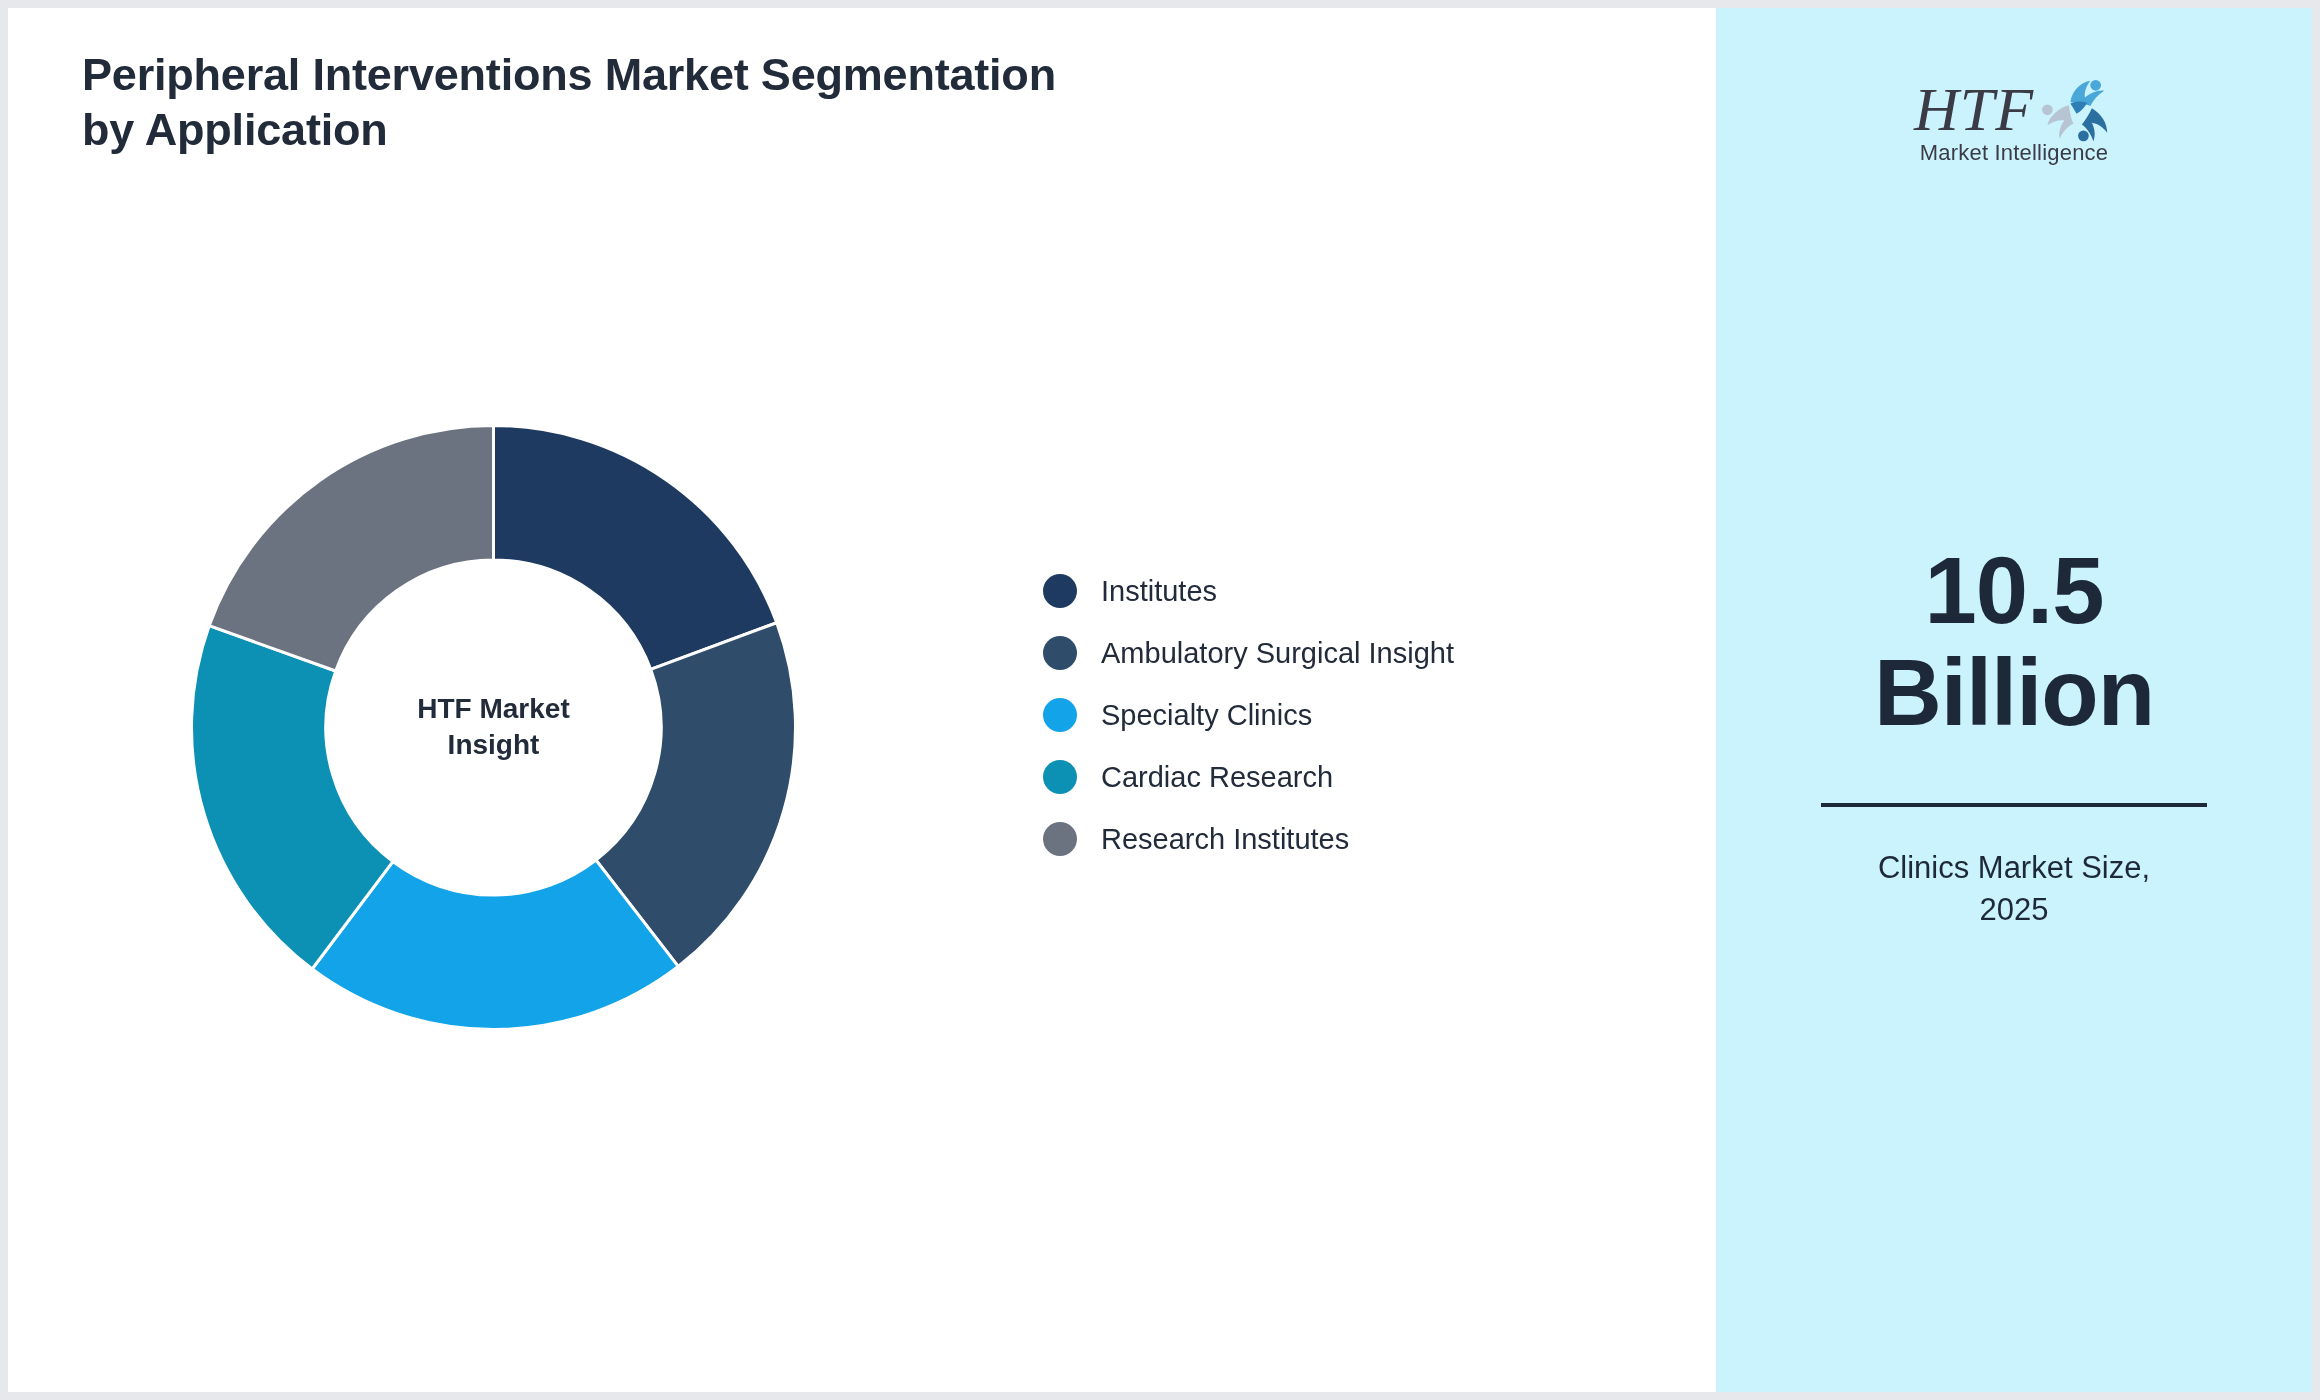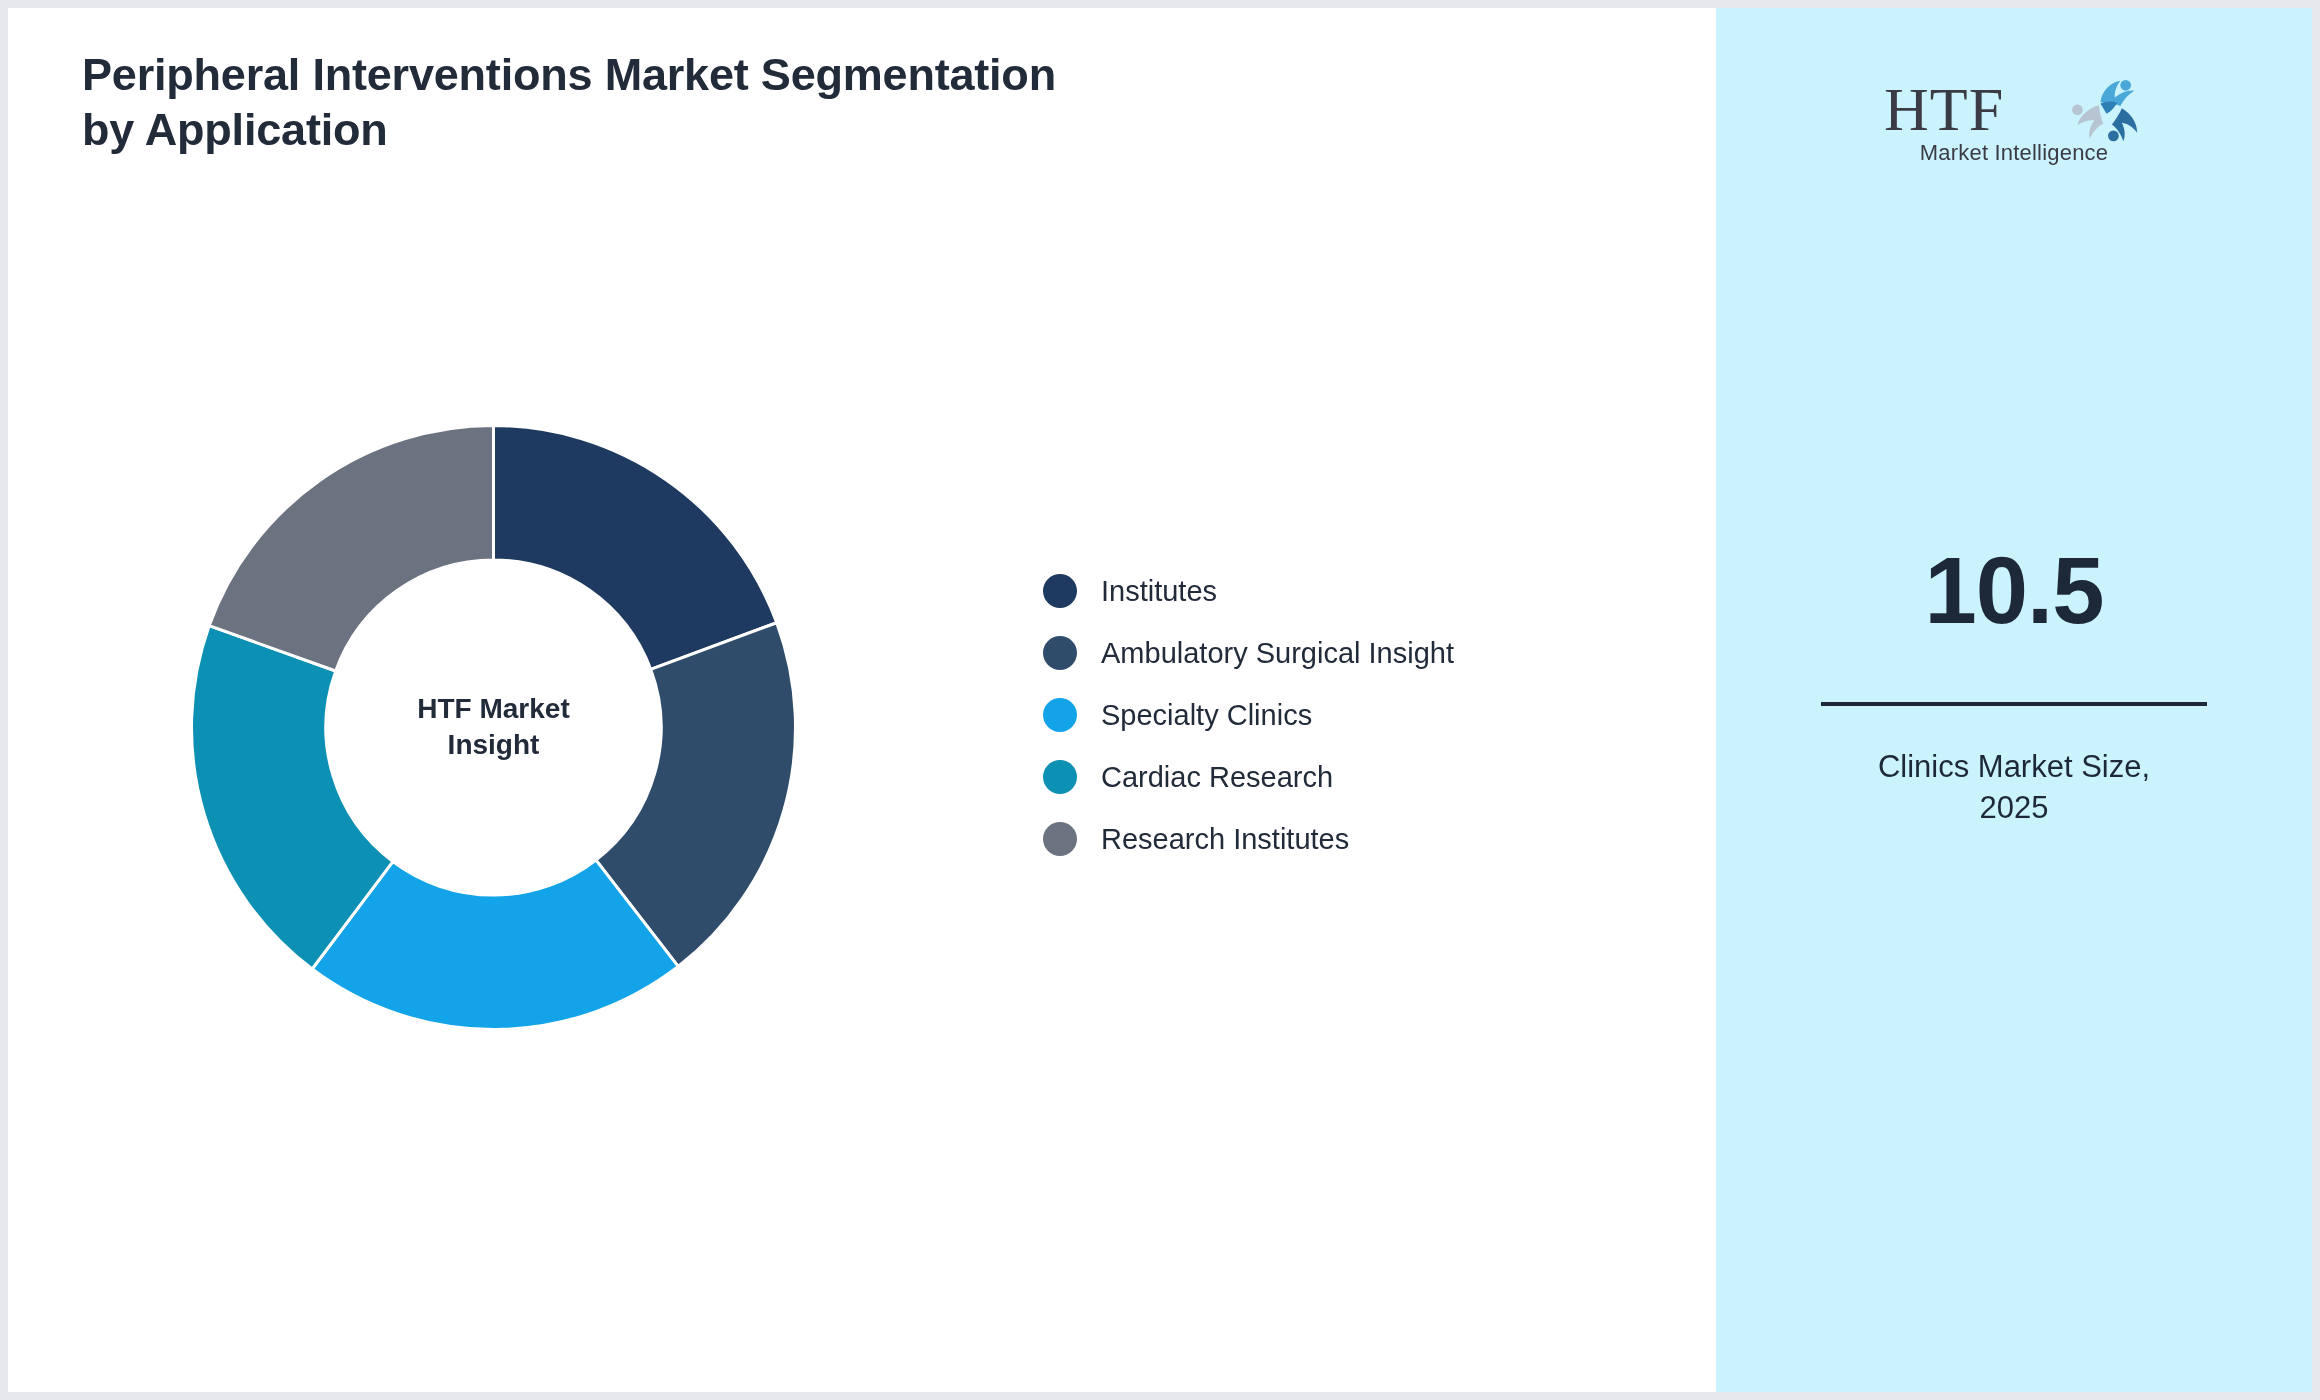--- a/index.html
+++ b/index.html
@@ -123,22 +123,23 @@
     position: absolute;
     left: 50%;
     top: 62px;
     transform: translateX(-50%);
     width: 260px;
     text-align: center;
   }
   .logo-row {
     display: flex;
     align-items: center;
-    justify-content: space-between;
+    justify-content: center;
     height: 72px;
+    font-style: italic;
   }
   .logo-htf {
     font-family: "Liberation Serif", serif;
     font-size: 62px;
     font-weight: normal;
     color: #3b3b46;
     letter-spacing: 1px;
     line-height: 1;
     margin-top: 6px;
   }
@@ -246,20 +247,21 @@
 
           <path d="M72 50 C84 57 92 69 92 82 C86 74 79 70 72 69 C76 77 77 86 74 93 C71 84 66 76 59 71 C64 65 69 57 72 50 Z" fill="#2b6ea0"></path>
           <circle cx="61" cy="86" r="7" fill="#2b6ea0"></circle>
         </svg>
       </div>
       <div class="logo-sub">Market Intelligence</div>
     </div>
 
     <div class="stat-block">
       <div class="stat-value">10.5</div>
+      <div class="stat-value">Billion</div>
       <div class="stat-divider"></div>
       <div class="stat-caption">
         <div>Clinics Market Size,</div>
         <div>2025</div>
       </div>
     </div>
   </div>
 </div>
 
 </body></html>

